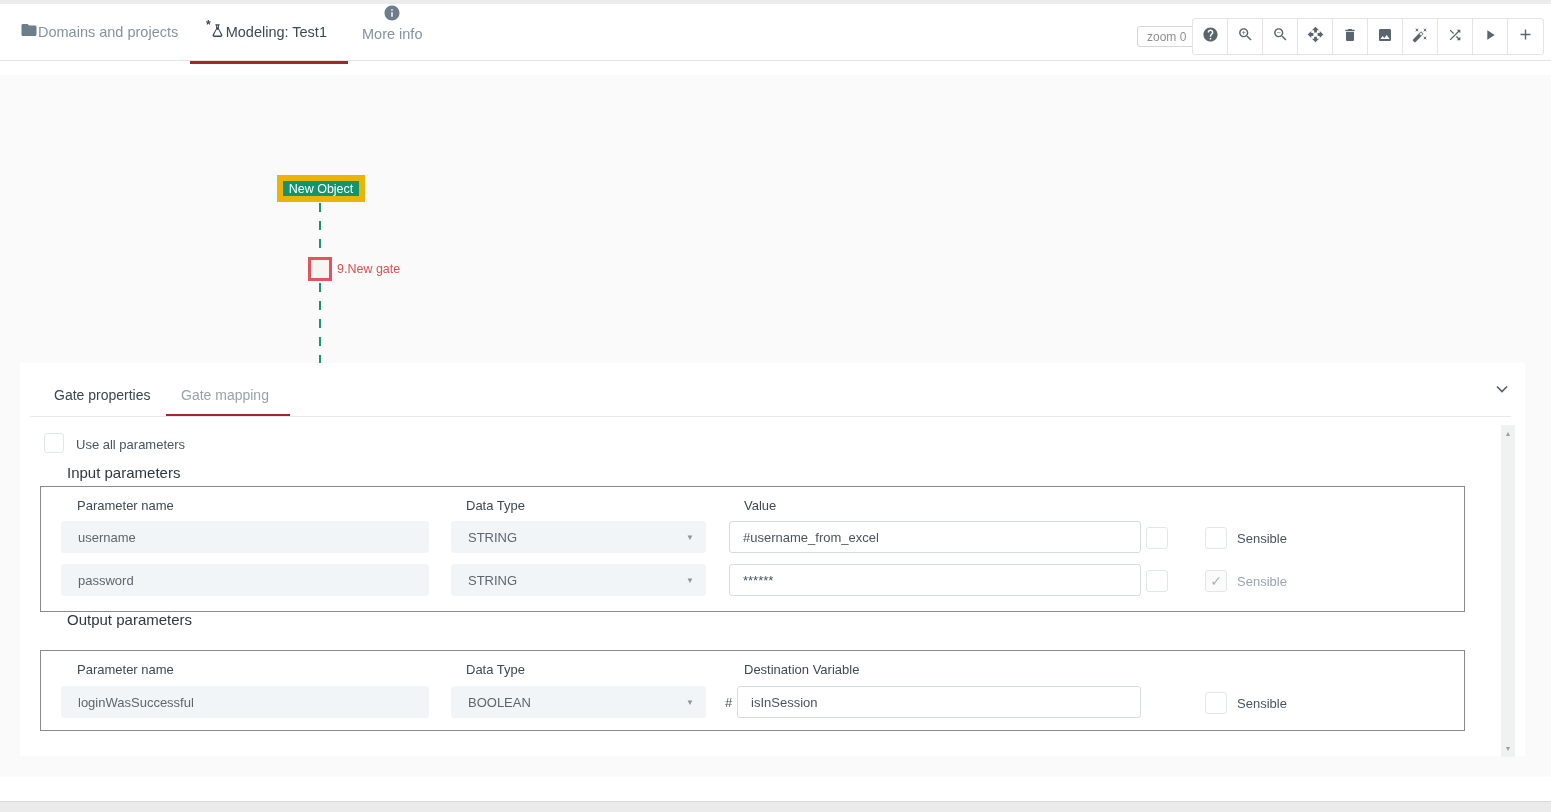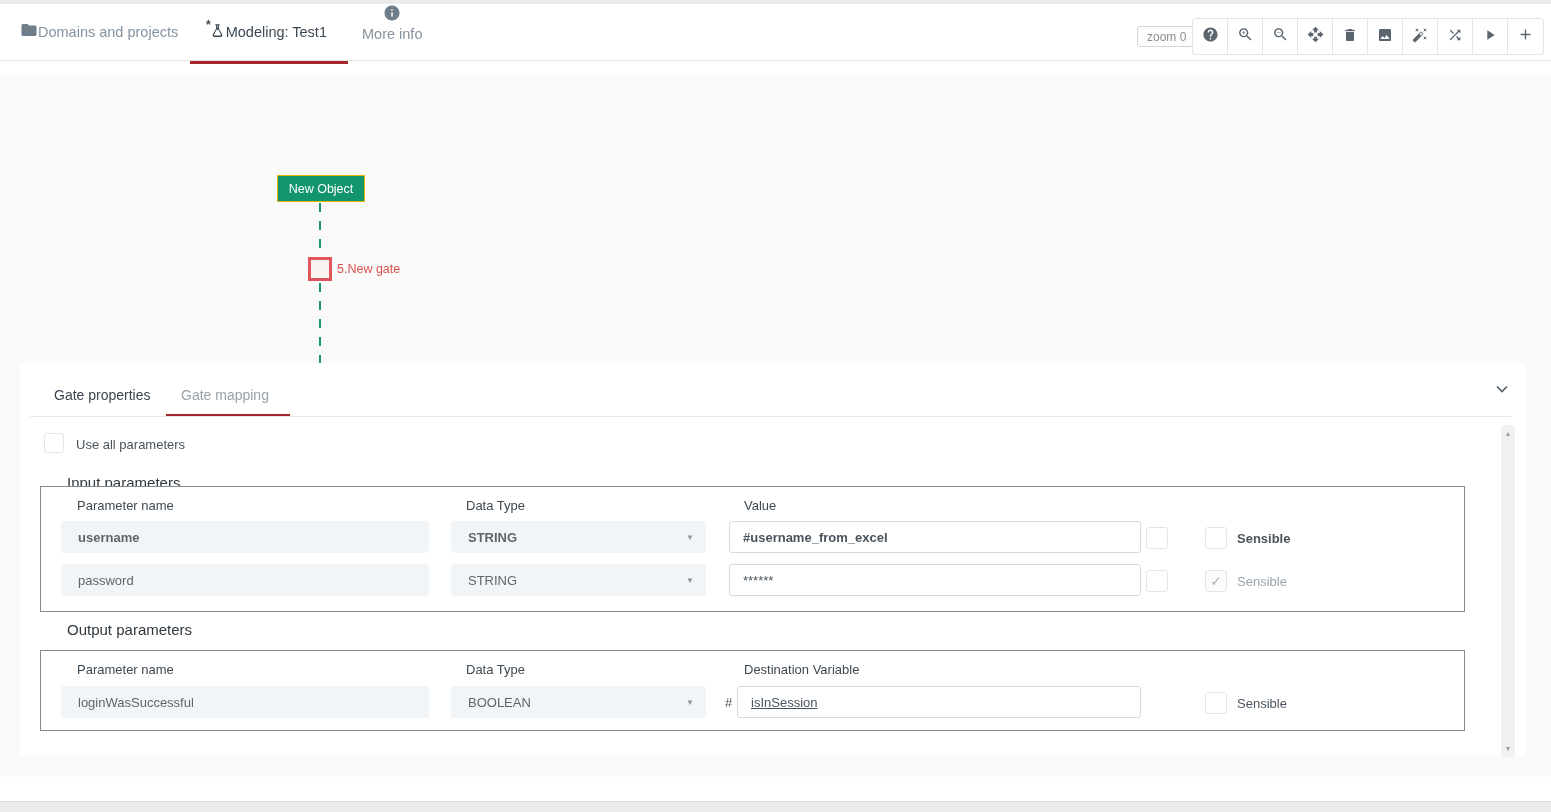--- a/index.html
+++ b/index.html
@@ -21,21 +21,21 @@
 
   .zoom-badge { position:absolute; left:1137px; top:22px; height:21px; padding:0 9px; border:1px solid #d6d6d6; border-radius:3px; display:flex; align-items:center; font-size:12px; color:#8f8f8f; background:#fdfdfd; }
 
   .toolbar { position:absolute; left:1192px; top:14px; height:37px; display:flex; border:1px solid #e4e4e4; border-radius:3px; background:#fff; }
   .tbtn { width:35px; height:35px; display:flex; align-items:center; justify-content:center; border-right:1px solid #e4e4e4; color:#5b6570; cursor:pointer; }
   .tbtn:last-child { border-right:none; }
   .tbtn svg { fill:#5b6570; }
 
   
   .canvas { position:absolute; left:0; top:75px; width:1551px; height:702px; background:#fafafa; }
-  .node-new-object { position:absolute; left:277px; top:175px; width:88px; height:27px; background:#12946c; border:1px solid #eab308; color:#fff; font-size:12.5px; display:flex; align-items:center; justify-content:center; cursor:pointer; }
+  .node-new-object { position:absolute; left:277px; top:175px; width:88px; height:27px; background:#12946c; border:6px solid #eab308; color:#fff; font-size:12.5px; display:flex; align-items:center; justify-content:center; cursor:pointer; }
   .dashed-line { position:absolute; width:2px; background:repeating-linear-gradient(to bottom,#1a9672 0 9px,transparent 9px 18px); }
   .dash-1 { left:319px; top:203px; height:53px; }
   .dash-2 { left:319px; top:283px; height:80px; }
   .dash-3 { left:319px; top:681px; height:21px; }
   .gate-box { position:absolute; left:308px; top:257px; width:24px; height:24px; border:3px solid #e0545b; background:#f9f3f2; cursor:pointer; }
   .gate-label { position:absolute; left:337px; top:262px; font-size:12.5px; color:#d9534f; }
 
   
   .panel { position:absolute; left:20px; top:363px; width:1505px; height:393px; background:#fff; }
   .panel-tab { position:absolute; top:24px; font-size:14px; cursor:pointer; }
@@ -46,39 +46,39 @@
   .collapse-btn { position:absolute; left:1470px; top:16px; width:24px; height:24px; color:#55606b; cursor:pointer; display:flex; align-items:center; justify-content:center; }
 
   .checkbox { border:1px solid #e1e6e9; border-radius:3px; background:#fff; cursor:pointer; }
   .cb-20 { width:20px; height:20px; }
   .cb-22 { width:22px; height:22px; }
   .checkbox.checked { background:#fbfbfb; border-color:#e3e6e4; color:#a7b5ab; font-size:14px; display:flex; align-items:center; justify-content:center; cursor:default; }
 
   .use-all-cb { position:absolute; left:24px; top:70px; }
   .use-all-label { position:absolute; left:56px; top:74px; font-size:13px; color:#4a545e; }
 
-  .section-title { position:absolute; font-size:15px; color:#2f383f;margin-top:10px; }
+  .section-title { position:absolute; font-size:15px; color:#2f383f; }
   .title-input { left:47px; top:101px; }
   .title-output { left:47px; top:248px; }
 
   .param-box { position:absolute; left:20px; width:1425px; border:1px solid #8a8a8a; background:#fff; }
   .box-input { top:123px; height:126px; }
   .box-output { top:287px; height:81px; }
   .col-head { position:absolute; top:11px; font-size:13px; color:#3f4952; }
   .ch-name { left:36px; } .ch-type { left:425px; } .ch-val { left:703px; }
 
   .p-row { position:absolute; left:0; width:100%; height:32px; }
   .field { position:absolute; height:32px; font-size:13px; display:flex; align-items:center; border-radius:3px; }
   .field-gray { background:#f2f5f7; color:#5d666e; padding-left:17px; }
   .f-name { left:20px; width:368px; }
   .f-select { left:410px; width:255px; justify-content:space-between; padding-left:17px; padding-right:12px; cursor:pointer; }
   .f-select .caret { font-size:8px; color:#8d959c; }
   .field-bordered { background:#fff; border:1px solid #d6dbdf; color:#4a545e; padding-left:13px; }
   .f-value { left:688px; width:412px; }
-  .f-dest { left:696px; width:404px;text-decoration:underline; }
+  .f-dest { left:696px; width:404px; }
   .row-cb { position:absolute; left:1105px; top:6px; }
   .sens-cb { position:absolute; left:1164px; top:6px; }
   .sens-label { position:absolute; left:1196px; top:10px; font-size:13px; color:#4a545e; }
   .sens-label.dim { color:#9aa4ad; }
   .hash-prefix { position:absolute; left:684px; top:9px; font-size:13px; color:#4a545e; }
 
   .vscroll { position:absolute; left:1481px; top:62px; width:14px; height:332px; background:#f0f1f1; }
   .vscroll .arr { position:absolute; left:0; width:14px; text-align:center; font-size:7px; color:#9e9e9e; cursor:pointer; }
   .arr-up { top:5px; } .arr-down { bottom:5px; }
 
@@ -171,21 +171,21 @@
               <path d="M19 13h-6v6h-2v-6H5v-2h6V5h2v6h6v2z"></path>
             </svg></span>
       </div>
     </div>
   </div>
 
   <div class="canvas"></div>
   <div class="node-new-object">New Object</div>
   <div class="dashed-line dash-1"></div>
   <div class="gate-box"></div>
-  <div class="gate-label">5.New gate</div>
+  <div class="gate-label">9.New gate</div>
   <div class="dashed-line dash-2"></div>
   <div class="dashed-line dash-3"></div>
 
   <div class="panel">
     <div class="panel-tab panel-tab-1">Gate properties</div>
     <div class="panel-tab panel-tab-2">Gate mapping</div>
     <div class="panel-tab-underline"></div>
     <div class="panel-divider"></div>
     <div class="collapse-btn">
       <span><svg width="20" height="20" viewBox="0 0 24 24" fill="none" stroke="#55606b" stroke-width="2">
@@ -196,21 +196,21 @@
     <div class="checkbox cb-20 use-all-cb"></div>
     <div class="use-all-label">Use all parameters</div>
 
     <div class="section-title title-input">Input parameters</div>
 
     <div class="param-box box-input">
       <div class="col-head ch-name">Parameter name</div>
       <div class="col-head ch-type">Data Type</div>
       <div class="col-head ch-val">Value</div>
 
-      <div class="p-row" style="top:34px;font-weight:bold;">
+      <div class="p-row" style="top:34px;">
         <div class="field field-gray f-name">username</div>
         <div class="field field-gray f-select">
           <span>STRING</span>
           <span class="caret">▼</span>
         </div>
         <div class="field field-bordered f-value">#username_from_excel</div>
         <div class="checkbox cb-22 row-cb"></div>
         <div class="checkbox cb-22 sens-cb"></div>
         <div class="sens-label">Sensible</div>
       </div>

